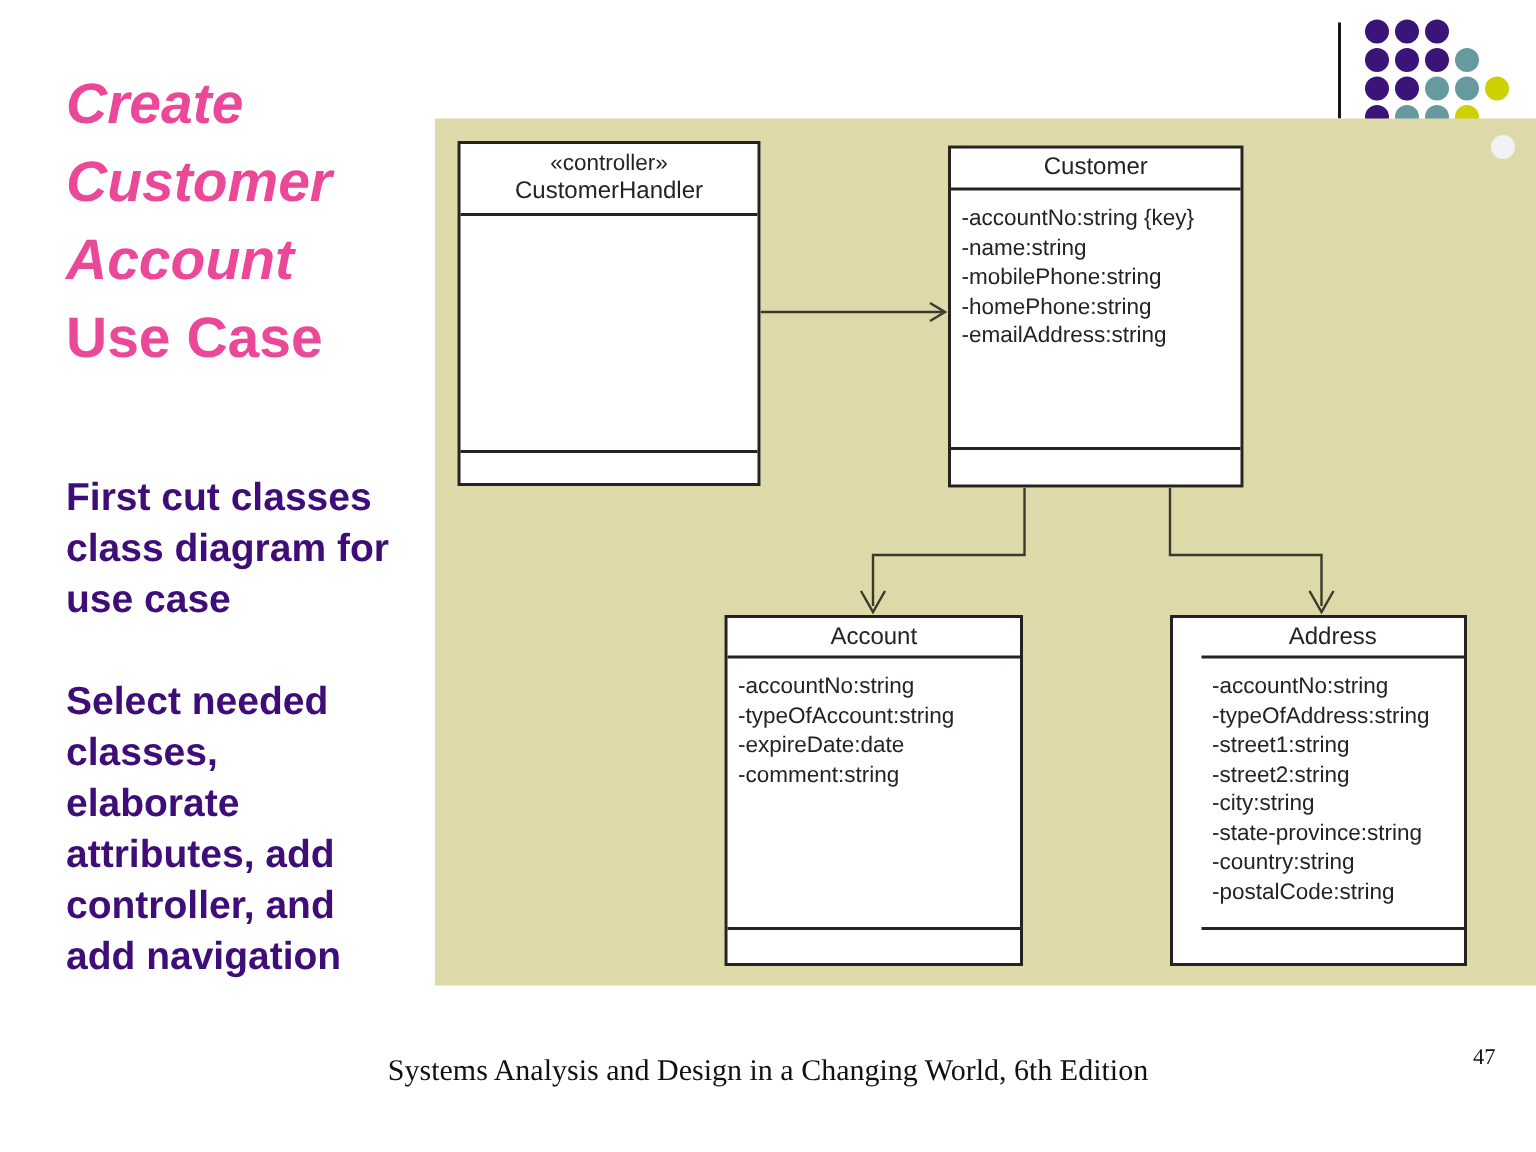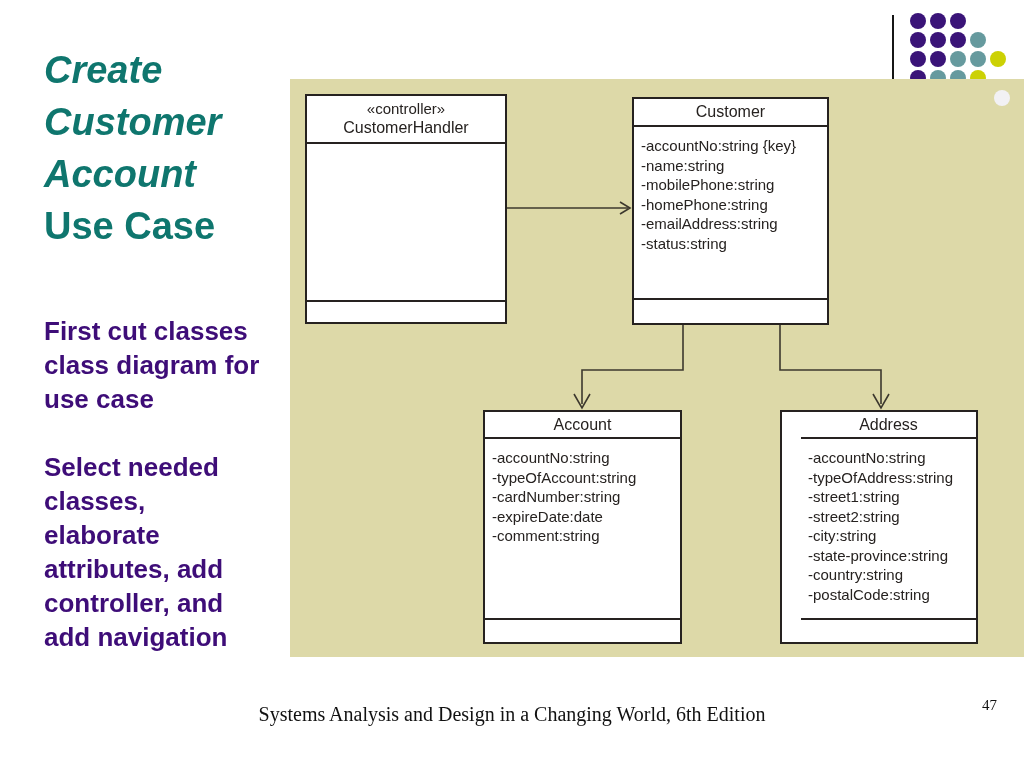--- a/index.html
+++ b/index.html
@@ -5,21 +5,21 @@
   html,body { margin:0; padding:0; }
   body {
     width:1024px; height:768px; position:relative; overflow:hidden;
     background:#ffffff;
     font-family:"Liberation Sans", sans-serif;
   }
   
   .slide-title {
     position:absolute; left:44px; top:44px;
     font-size:38px; font-weight:700; line-height:52px;
-    color:#0f766e; margin:0;
+    color:#ec4899; margin:0;
   }
   .slide-title .t-line { display:block; }
   .slide-title .italic { font-style:italic; }
   .body-para {
     position:absolute; left:44px; width:250px;
     font-size:26px; font-weight:700; line-height:34px;
     color:#3e0d78; margin:0;
   }
   .body-para .p-line { display:block; }
   #para1 { top:314px; }
@@ -140,33 +140,31 @@
   <div class="uml-class" style="left:342px; top:18px; width:197px; height:228px;">
     <div class="uml-head" style="height:28px;">
       <div>Customer</div>
     </div>
     <div class="uml-attrs">
         <div class="attr-line">-accountNo:string {key}</div>
         <div class="attr-line">-name:string</div>
         <div class="attr-line">-mobilePhone:string</div>
         <div class="attr-line">-homePhone:string</div>
         <div class="attr-line">-emailAddress:string</div>
-        <div class="attr-line">-status:string</div>
       </div>
     <div class="uml-ops" style="height:25px;"></div>
   </div>
 
   <div class="uml-class" style="left:193px; top:331px; width:199px; height:234px;">
     <div class="uml-head" style="height:27px;">
       <div>Account</div>
     </div>
     <div class="uml-attrs">
         <div class="attr-line">-accountNo:string</div>
         <div class="attr-line">-typeOfAccount:string</div>
-        <div class="attr-line">-cardNumber:string</div>
         <div class="attr-line">-expireDate:date</div>
         <div class="attr-line">-comment:string</div>
       </div>
     <div class="uml-ops" style="height:24px;"></div>
   </div>
 
   <div class="uml-class" style="left:490px; top:331px; width:198px; height:234px;padding-left:19px;">
     <div class="uml-head" style="height:27px;">
       <div>Address</div>
     </div>

